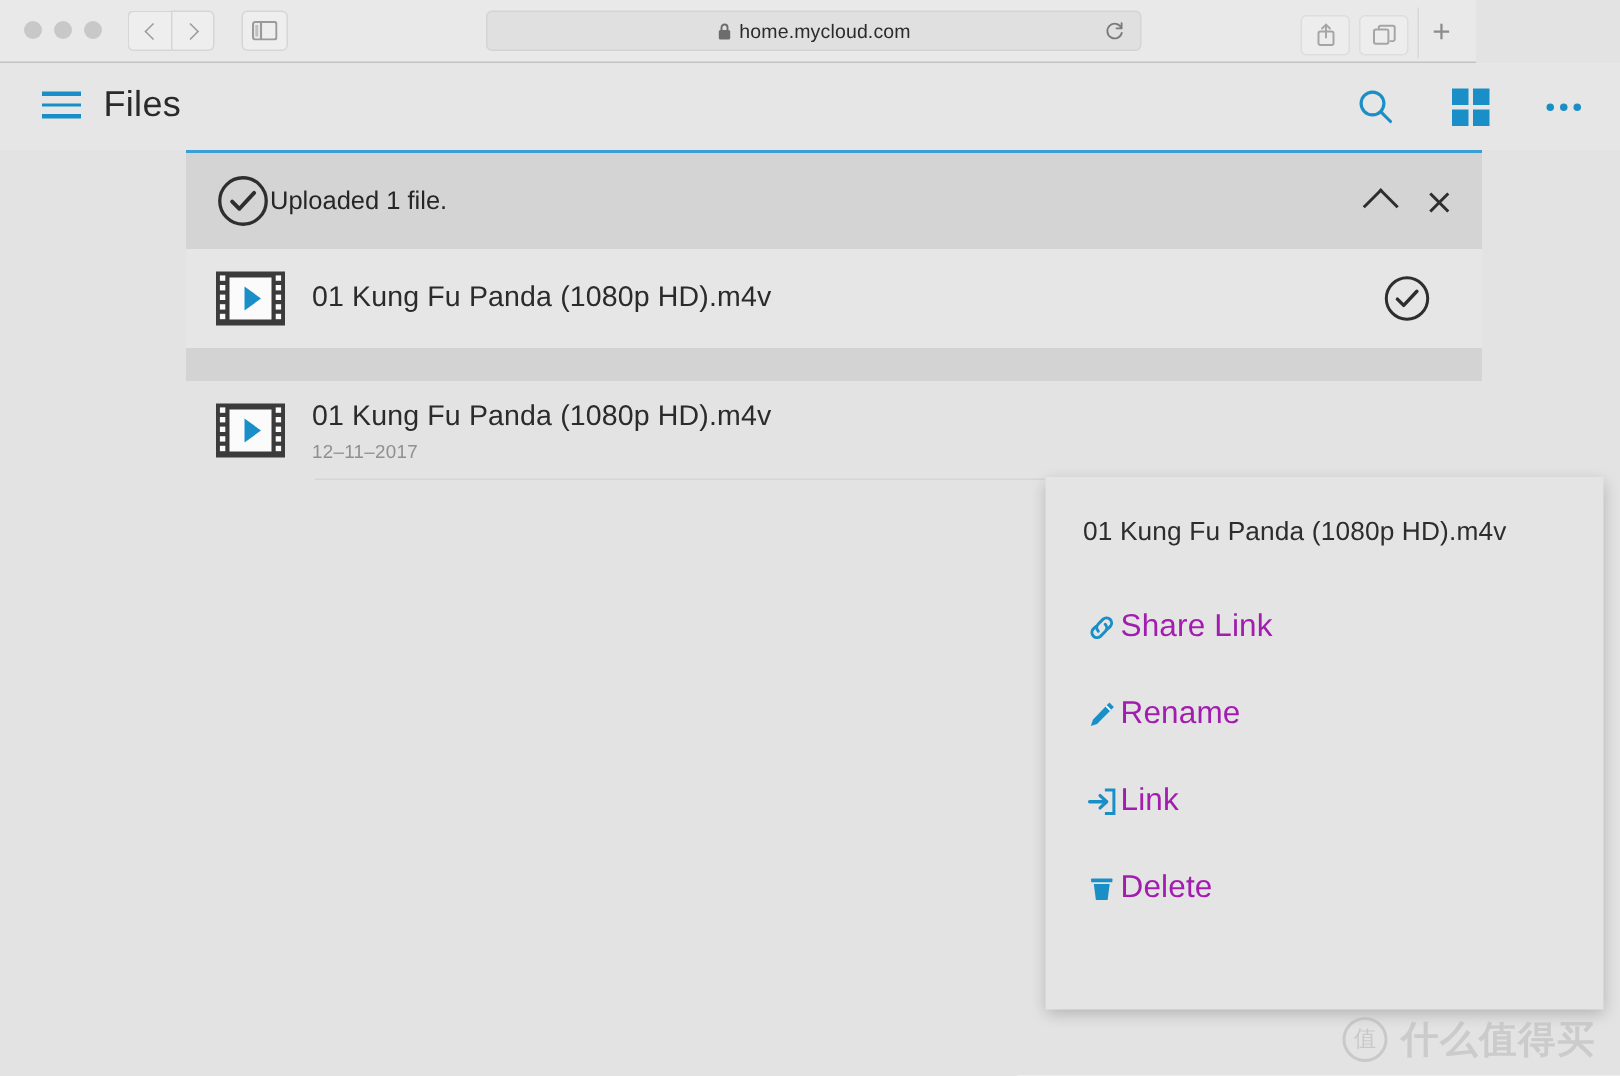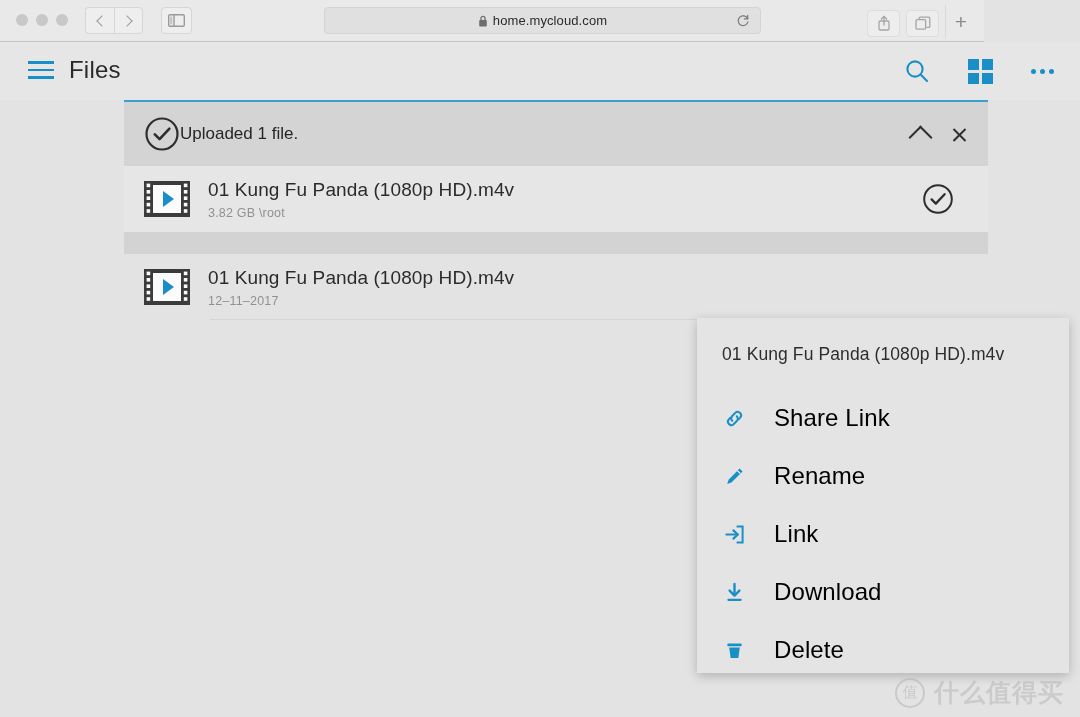--- a/index.html
+++ b/index.html
@@ -324,23 +324,22 @@
   }
   .menu-icon {
     width: 26px;
     height: 26px;
     display: flex;
     align-items: center;
     justify-content: center;
     flex: 0 0 auto;
   }
   .menu-label {
-    margin-left: 27px;
-    font-size: 24px;
-    color: #000000;
+    font-size: 21px;
+    color: #a21caf;
     letter-spacing: 0.1px;
   }
 
   
   .watermark {
     position: absolute;
     right: 16px; bottom: 8px;
     display: flex;
     align-items: center;
     gap: 9px;
@@ -489,21 +488,20 @@
           <rect x="41.8" y="5.6" width="3.6" height="3.6"></rect>
           <rect x="41.8" y="12" width="3.6" height="3.6"></rect>
           <rect x="41.8" y="18.4" width="3.6" height="3.6"></rect>
           <rect x="41.8" y="24.8" width="3.6" height="3.6"></rect>
           <rect x="41.8" y="31.2" width="3.6" height="3.6"></rect>
         </g>
         <path d="M21 13 L32 21 L21 29 Z" fill="#1a8fc7"></path>
       </svg>
       <div class="file-meta">
         <span class="file-name">01 Kung Fu Panda (1080p HD).m4v</span>
-        <span class="file-sub">3.82 GB  \root</span>
       </div>
       <svg class="row-check" viewBox="0 0 32 32">
         <circle cx="16" cy="16" r="13.8" fill="none" stroke="#2e2e2e" stroke-width="2"></circle>
         <path d="M9.6 16.4 L13.8 20.6 L22.6 11.2" fill="none" stroke="#2e2e2e" stroke-width="2.3" stroke-linecap="round" stroke-linejoin="round"></path>
       </svg>
     </div>
 
     <div class="spacer-bar"></div>
 
     <div class="file-row alt">
@@ -559,30 +557,20 @@
       <span class="menu-icon">
         <svg width="23" height="23" viewBox="0 0 23 23">
           <path d="M13.6 3.6 H19.6 V19.4 H13.6" fill="none" stroke="#1a8fc7" stroke-width="2"></path>
           <line x1="3.4" y1="11.5" x2="14.6" y2="11.5" stroke="#1a8fc7" stroke-width="2.2" stroke-linecap="round"></line>
           <path d="M10.4 7.4 L14.8 11.5 L10.4 15.6" fill="none" stroke="#1a8fc7" stroke-width="2.2" stroke-linecap="round" stroke-linejoin="round"></path>
         </svg>
       </span>
       <span class="menu-label">Link</span>
     </div>
 
-    <div class="menu-item">
-      <span class="menu-icon">
-        <svg width="23" height="23" viewBox="0 0 23 23">
-          <line x1="11.5" y1="3" x2="11.5" y2="13.6" stroke="#1a8fc7" stroke-width="2.4" stroke-linecap="round"></line>
-          <path d="M6.6 9.6 L11.5 14.6 L16.4 9.6" fill="none" stroke="#1a8fc7" stroke-width="2.4" stroke-linecap="round" stroke-linejoin="round"></path>
-          <line x1="5.4" y1="18.8" x2="17.6" y2="18.8" stroke="#1a8fc7" stroke-width="2.2" stroke-linecap="round"></line>
-        </svg>
-      </span>
-      <span class="menu-label">Download</span>
-    </div>
 
     <div class="menu-item">
       <span class="menu-icon">
         <svg width="23" height="23" viewBox="0 0 23 23">
           <rect x="4.4" y="4.6" width="14.2" height="2.6" rx="0.6" fill="#1a8fc7"></rect>
           <path d="M6.2 8.4 H16.8 L15.4 19 H7.6 Z" fill="#1a8fc7"></path>
         </svg>
       </span>
       <span class="menu-label">Delete</span>
     </div>

